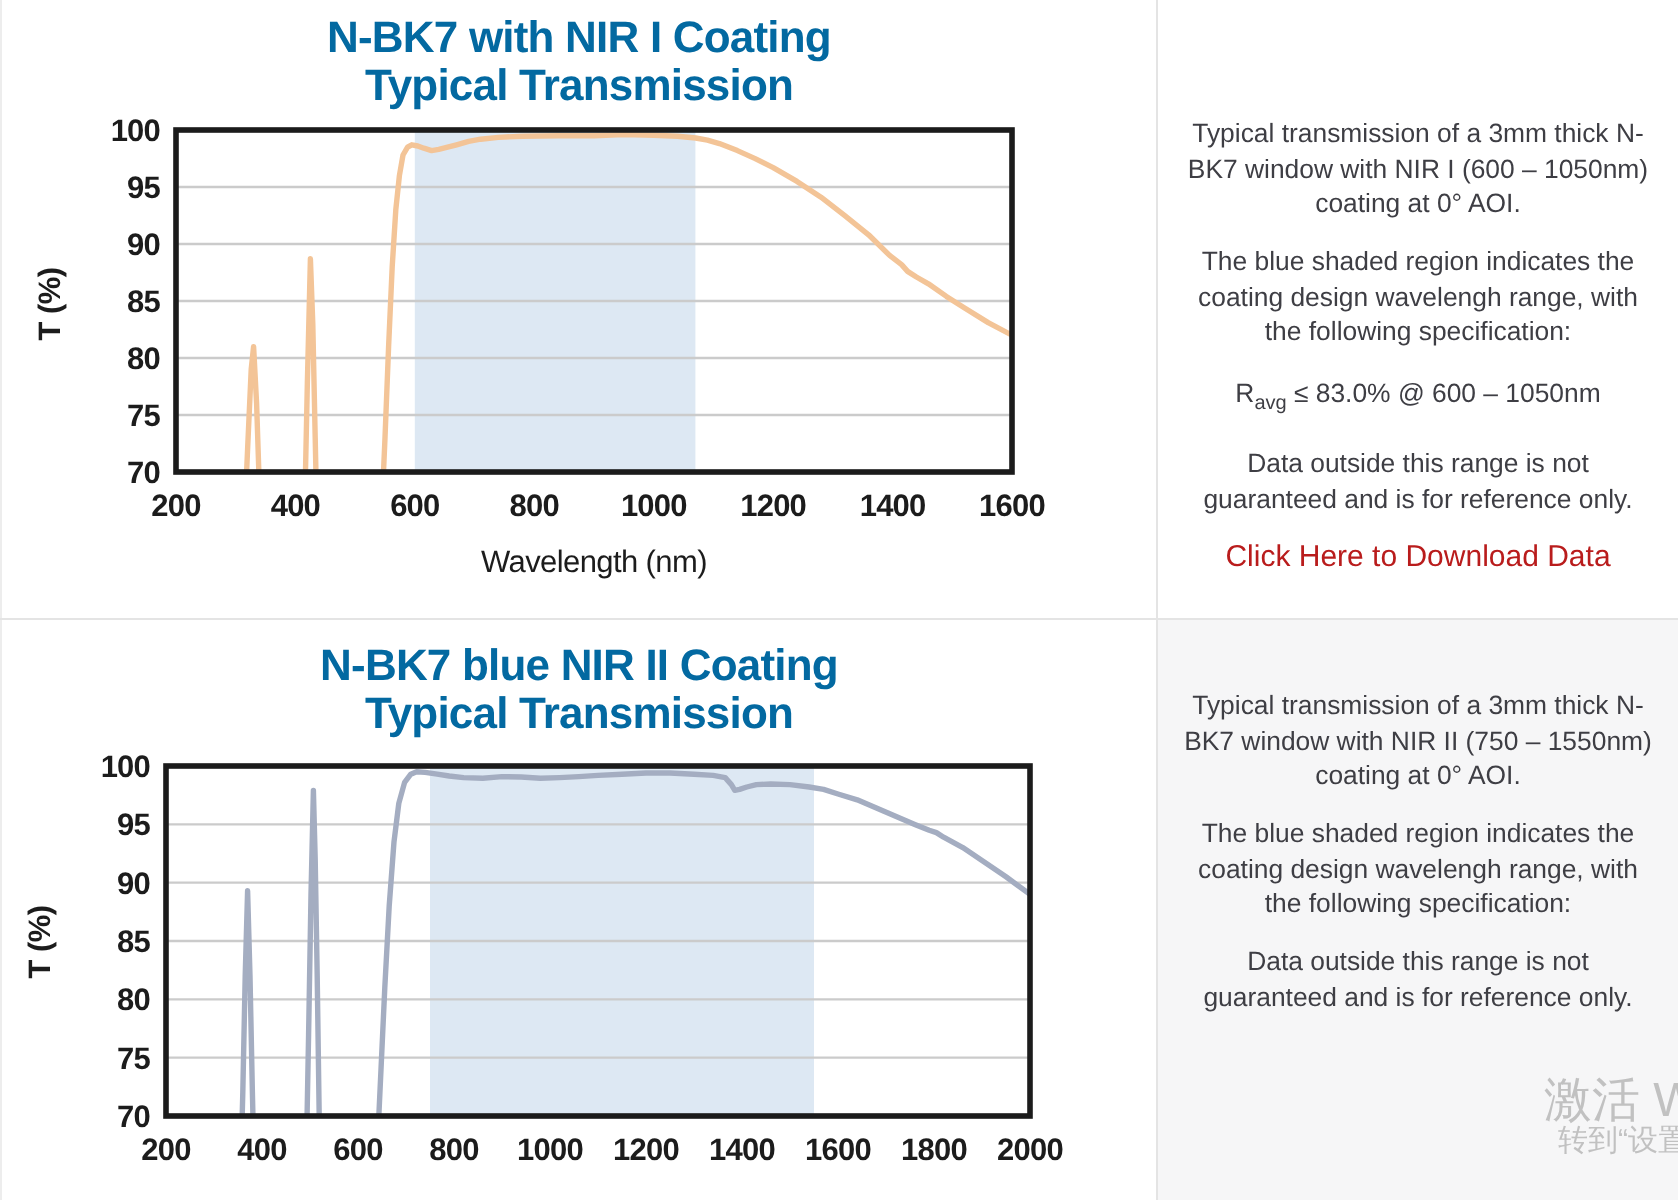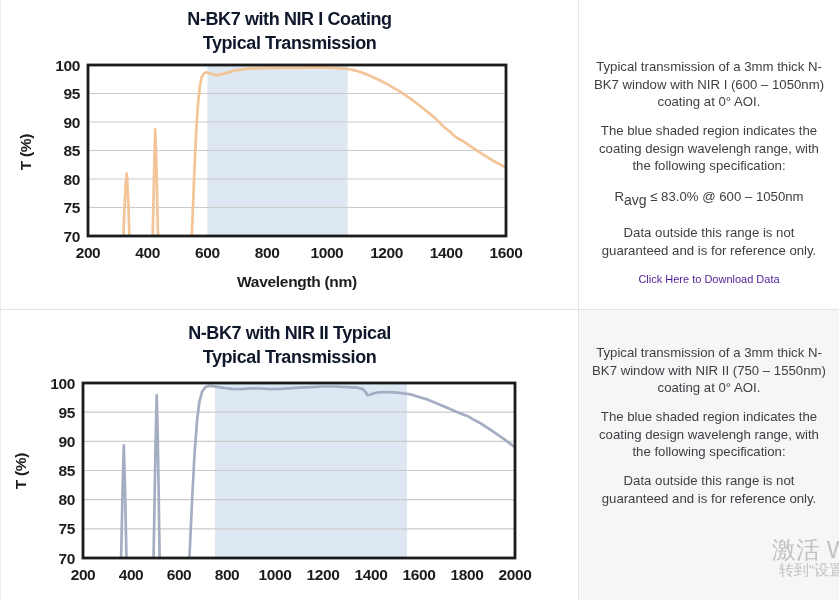--- a/index.html
+++ b/index.html
@@ -31,55 +31,55 @@
   }
   #row1-info { top: 0; height: 309px; background: #ffffff; padding-top: 58px; }
   #row2-info { top: 310px; height: 290px; background: #f6f6f7; padding-top: 34px; }
   .row-divider {
     position: absolute; left: 0; top: 309px; width: 839px; height: 1px;
     background: #e4e4e4;
   }
 
   
   .chart-title, .chart-subtitle {
-    text-align: center; font-weight: bold; color: #0f172a;
-    font-size: 18px; line-height: 24px; letter-spacing: -0.4px;
+    text-align: center; font-weight: bold; color: #0369a1;
+    font-size: 22px; line-height: 24px; letter-spacing: -0.4px;
   }
   #row1-chart .chart-title { padding-top: 7px; }
   #row2-chart .chart-title { padding-top: 11px; }
 
   svg.plot { display: block; }
   #plot1 { width: 578px; height: 212px; }
   #plot2 { width: 578px; height: 231px; }
   .tick-label {
     font-family: "Liberation Sans", sans-serif;
     font-weight: bold; font-size: 15.5px; letter-spacing: -0.4px; fill: #1c1c1c;
   }
 
   .x-axis-label {
-    text-align: center; font-weight: bold; font-size: 15.5px; color: #1c1c1c;
+    text-align: center; font-weight: normal; font-size: 15.5px; color: #1c1c1c;
     letter-spacing: -0.3px;
     width: 418px; margin-left: 87px; margin-top: 6px;
   }
   .y-axis-label {
     position: absolute; font-weight: bold; font-size: 15.5px; color: #1c1c1c;
     letter-spacing: -0.3px; transform: rotate(-90deg); transform-origin: center;
     white-space: nowrap;
   }
   #ylabel1 { left: 8px; top: 143px; }
   #ylabel2 { left: 3px; top: 462px; }
 
   
   .info-panel p { margin-bottom: 11px; text-align: center; }
   .spec-list { margin: 3px 0 12px 0; line-height: 1.72; }
   #row2-info .spec-list { margin-bottom: 21px; }
-  .spec-line sub { font-size: 14px; }
+  .spec-line sub { font-size: 10px; }
   .download-link {
-    color: #4c1d95; text-decoration: none; display: inline-block; cursor: pointer;
-    font-size: 11px;
+    color: #b91c1c; text-decoration: none; display: inline-block; cursor: pointer;
+    font-size: 15px;
   }
 
   
   .watermark {
     position: absolute; z-index: 50; color: rgba(150,150,150,0.55);
     pointer-events: none; white-space: nowrap;
   }
   #wm-line1 { left: 772px; top: 534px; font-size: 24px; }
   #wm-line2 { left: 779px; top: 561px; font-size: 15px; }
 </style>
@@ -131,21 +131,21 @@
     <div class="spec-list">
         <div class="spec-line"><span>R</span><sub>avg</sub><span> ≤ 83.0% @ 600 – 1050nm</span></div>
       </div>
     <p>Data outside this range is not guaranteed and is for reference only.</p>
     <a class="download-link" href="#">Click Here to Download Data</a>
   </aside>
 
   <div class="row-divider"></div>
 
   <section class="chart-panel" id="row2-chart">
-    <div class="chart-title">N-BK7 with NIR II Typical</div>
+    <div class="chart-title">N-BK7 blue NIR II Coating</div>
     <div class="chart-subtitle">Typical Transmission</div>
     <svg class="plot" id="plot2" viewBox="0 0 578 231">
         <rect x="214.0" y="14" width="192.0" height="175" fill="#dde8f3"></rect>
         <line x1="82" x2="514" y1="43.2" y2="43.2" stroke="#cbcbcb" stroke-width="1.2"></line>
         <line x1="82" x2="514" y1="72.3" y2="72.3" stroke="#cbcbcb" stroke-width="1.2"></line>
         <line x1="82" x2="514" y1="101.5" y2="101.5" stroke="#cbcbcb" stroke-width="1.2"></line>
         <line x1="82" x2="514" y1="130.7" y2="130.7" stroke="#cbcbcb" stroke-width="1.2"></line>
         <line x1="82" x2="514" y1="159.8" y2="159.8" stroke="#cbcbcb" stroke-width="1.2"></line>
         <defs>
           <clipPath id="clip1">

